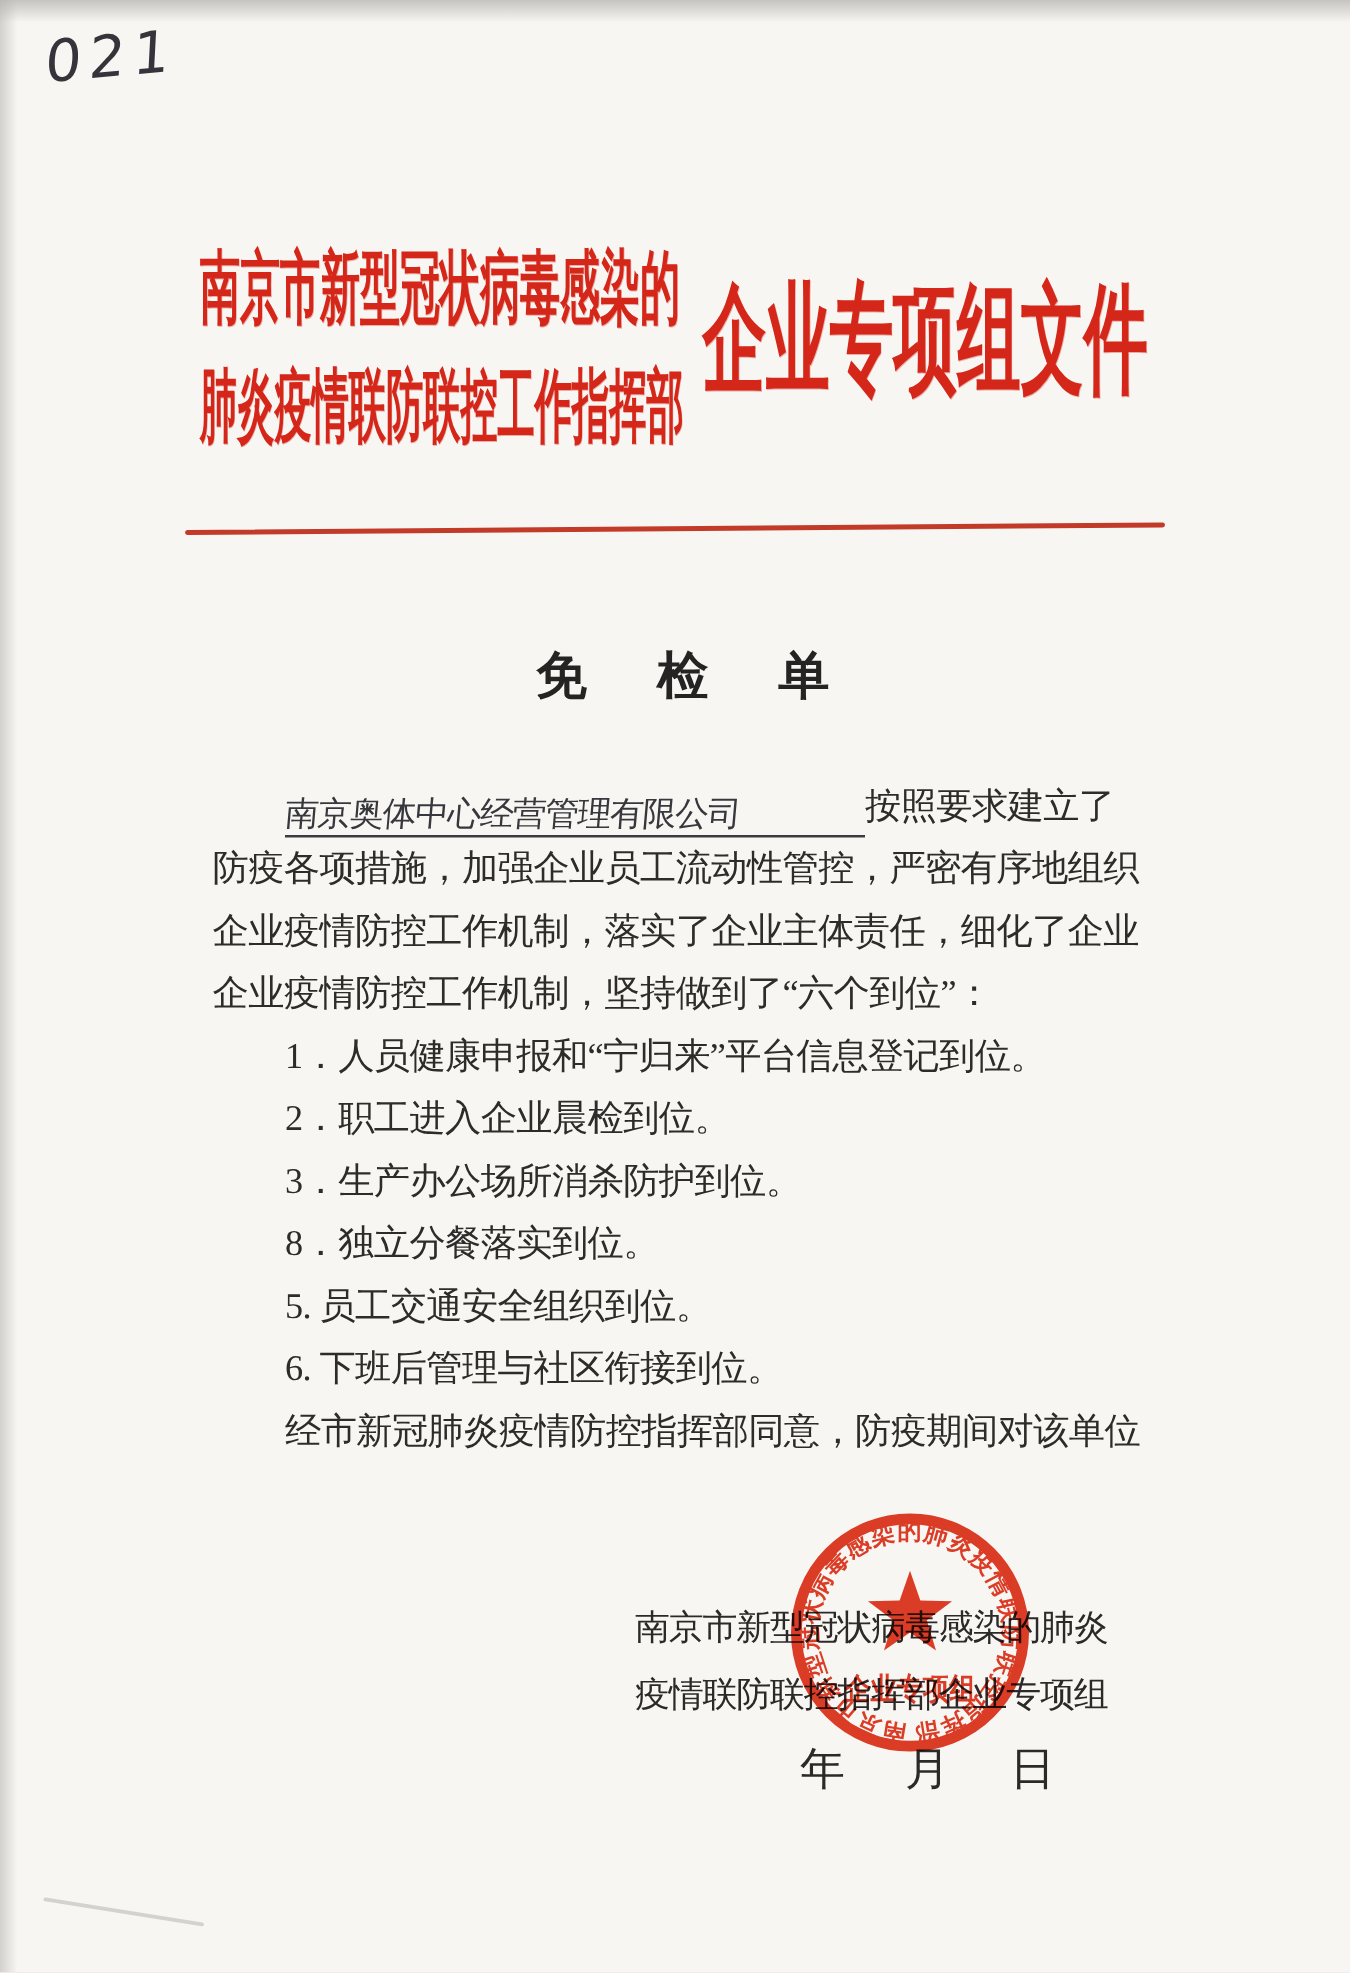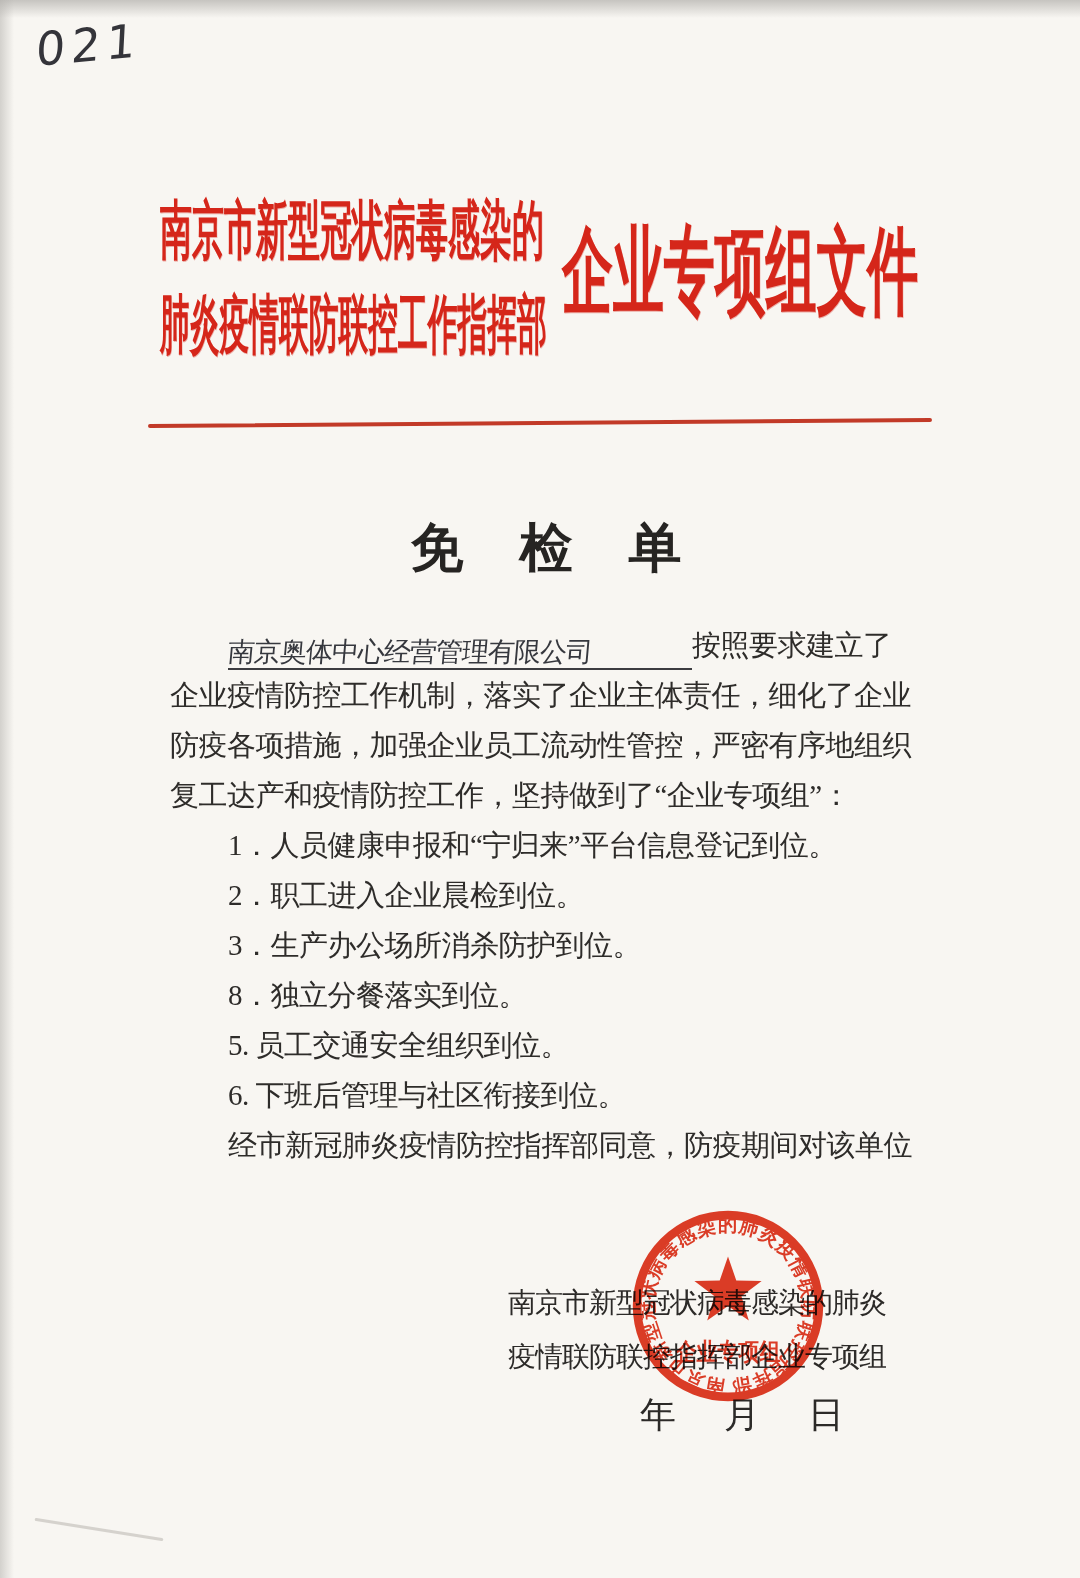--- a/index.html
+++ b/index.html
@@ -35,21 +35,21 @@
   .agency-line.l1 { transform:scaleX(0.50); }
   .agency-line.l2 { transform:scaleX(0.465); }
   .doc-type { position:absolute; left:402px; top:38px; white-space:nowrap;
               font-weight:bold; color:#d5261a; font-size:96px; line-height:100px;
               transform:scaleX(0.53); transform-origin:left center;
               text-shadow:1px 1px 0 rgba(213,38,26,.35); }
   .red-rule { position:absolute; left:148px; top:421px; width:784px; height:4px;
               background:#c23a28; transform:rotate(-0.45deg); border-radius:2px; }
 
   .doc-title { position:absolute; left:0; top:513px; width:1068px;
-               text-align:center; font-size:53px; font-weight:bold;
+               text-align:center; font-size:41px; font-weight:bold;
                letter-spacing:56px; padding-left:80px; color:#262422; }
 
   
   .body-text { position:absolute; left:170px; top:620px; width:760px;
                font-size:29px; letter-spacing:-0.5px; }
   .line { height:50px; line-height:50px; white-space:nowrap; }
   .indent { padding-left:58px; }
 
   .company-underline { display:inline-block; width:464px; height:42px;
                border-bottom:2px solid #3c3c40; vertical-align:bottom; line-height:46px; }
@@ -91,23 +91,23 @@
   </div>
 
   <div class="red-rule"></div>
 
   <div class="doc-title">免检单</div>
 
   <div class="body-text">
     <div class="line indent">
       <span class="company-underline"><span class="handwriting">南京奥体中心经营管理有限公司</span></span><span>按照要求建立了</span>
     </div>
+    <div class="line">防疫各项措施，加强企业员工流动性管控，严密有序地组织</div>
     <div class="line">企业疫情防控工作机制，落实了企业主体责任，细化了企业</div>
-    <div class="line">防疫各项措施，加强企业员工流动性管控，严密有序地组织</div>
-    <div class="line">复工达产和疫情防控工作，坚持做到了“企业专项组”：</div>
+    <div class="line">企业疫情防控工作机制，坚持做到了“六个到位”：</div>
 
     <div class="line indent">1．人员健康申报和“宁归来”平台信息登记到位。</div>
     <div class="line indent">2．职工进入企业晨检到位。</div>
     <div class="line indent">3．生产办公场所消杀防护到位。</div>
     <div class="line indent">8．独立分餐落实到位。</div>
     <div class="line indent">5. 员工交通安全组织到位。</div>
     <div class="line indent">6. 下班后管理与社区衔接到位。</div>
 
     <div class="line indent">经市新冠肺炎疫情防控指挥部同意，防疫期间对该单位</div>
   </div>

